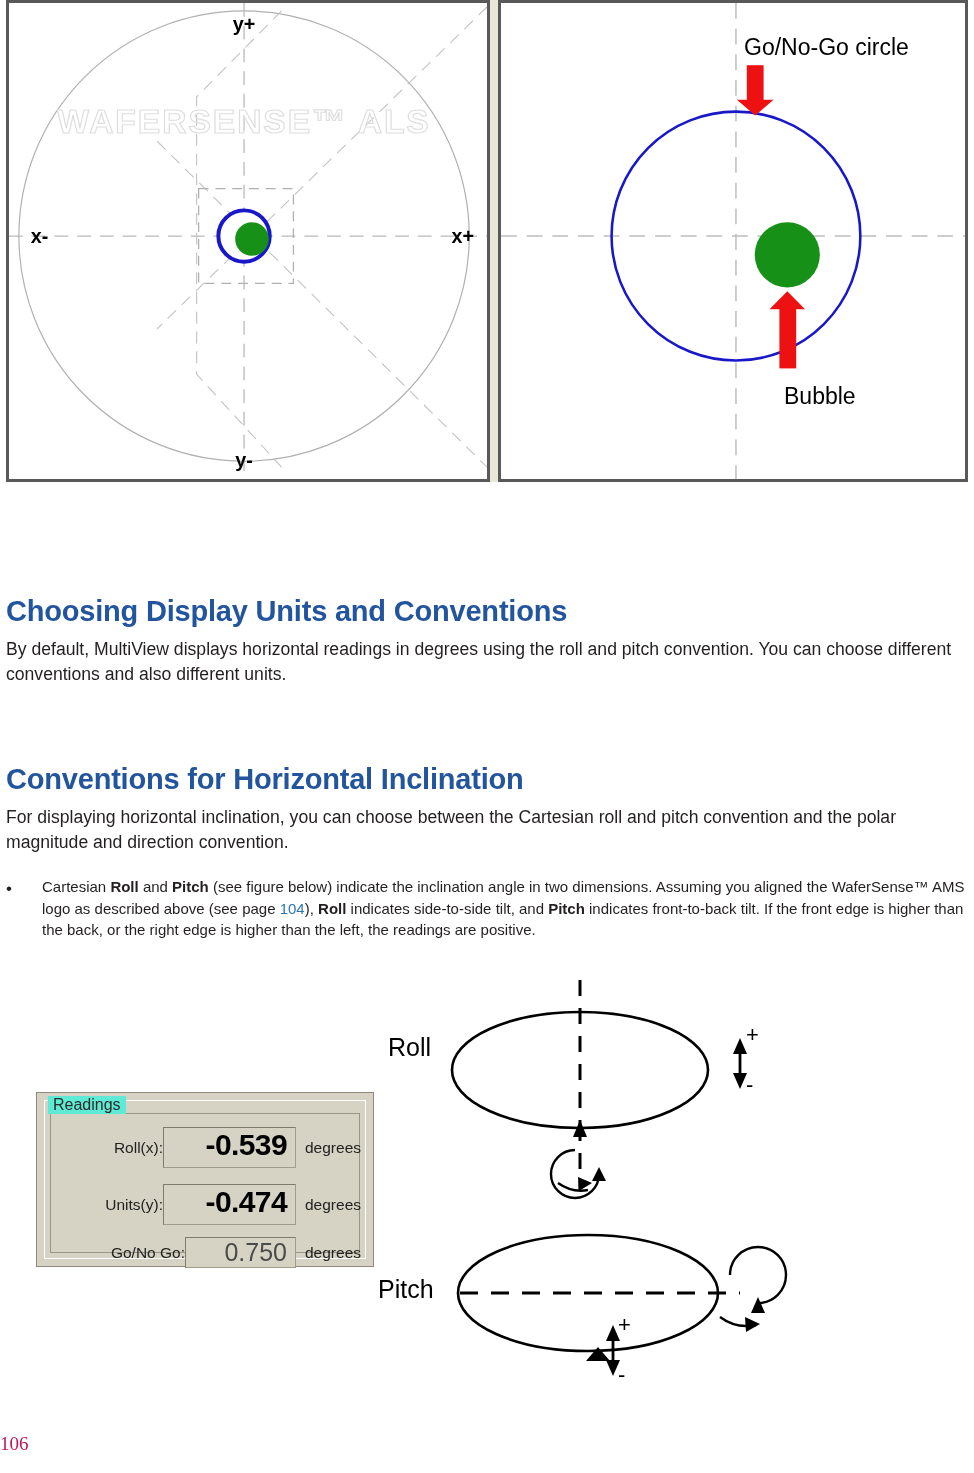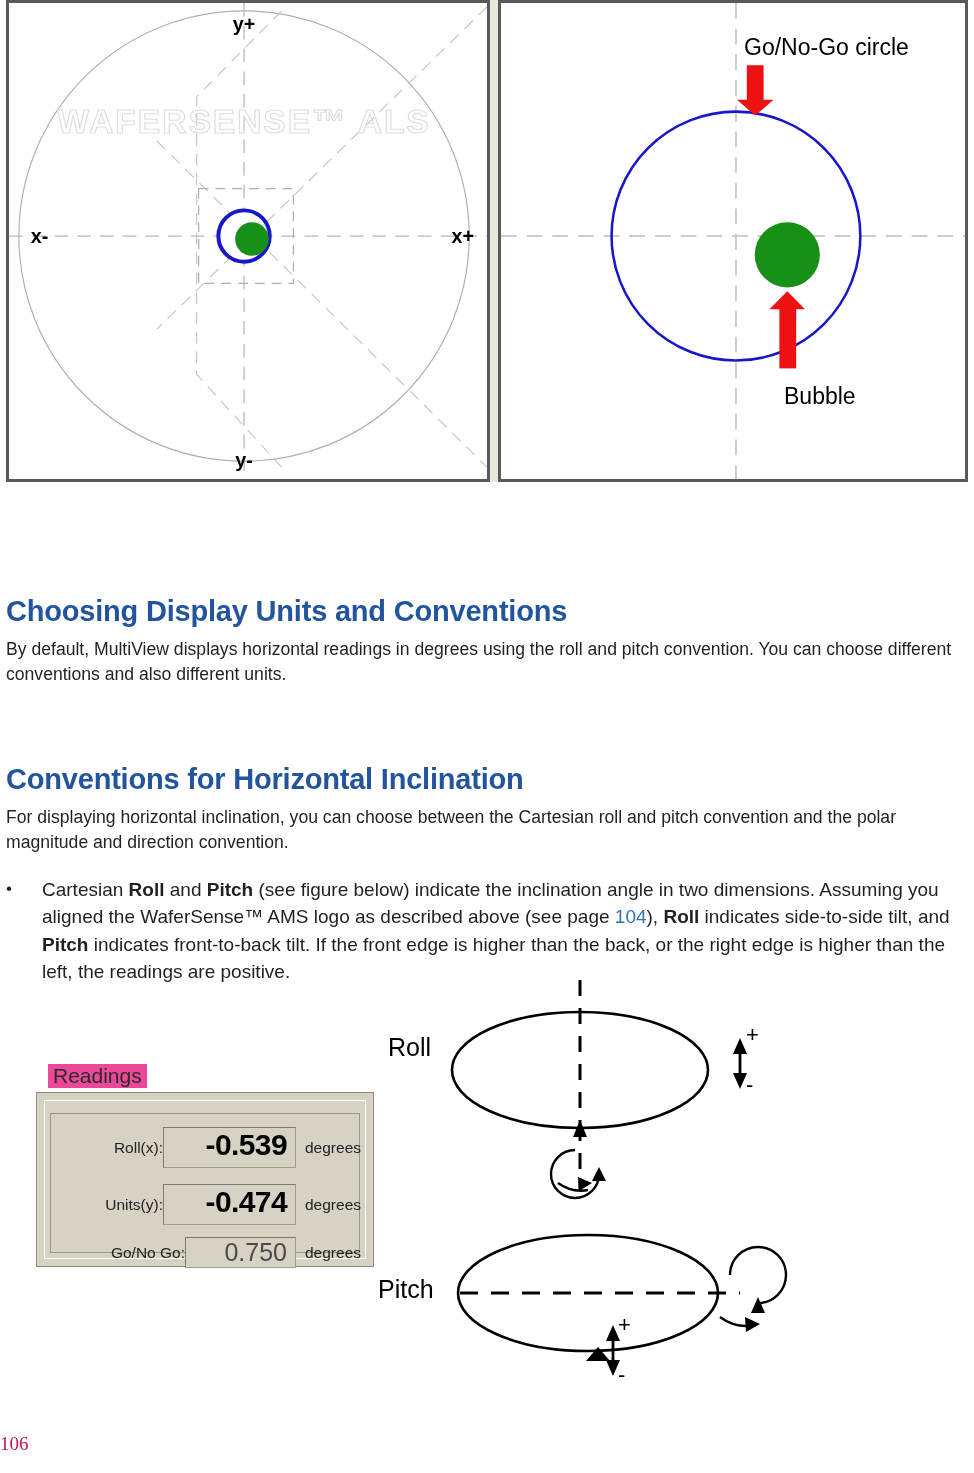--- a/index.html
+++ b/index.html
@@ -92,21 +92,21 @@
   .bullet-dot {
     width: 36px;
     flex: 0 0 36px;
     font-size: 17px;
     line-height: 1.42;
     padding-top: 1px;
   }
   .bullet-text {
     flex: 1 1 auto;
     font-family: "Liberation Sans", sans-serif;
-    font-size: 19px;
+    font-size: 15px;
     line-height: 1.44;
     color: #231f20;
   }
 
   
   #readings-dialog {
     position: absolute;
     left: 36px;
     top: 1092px;
     width: 338px;
@@ -126,24 +126,24 @@
   #readings-group {
     position: absolute;
     left: 5px; top: 12px; right: 5px; bottom: 5px;
     border: 1px solid #9a9786;
     border-top: 1px solid #9a9786;
     box-sizing: border-box;
   }
   #readings-legend {
     position: absolute;
     left: 48px;
-    top: 1064px;
-    background: #ec4899;
+    top: 1096px;
+    background: #5eead4;
     padding: 0 5px;
-    font-size: 21px;
+    font-size: 16px;
     color: #2b2b2b;
     z-index: 3;
   }
   .rd-row {
     position: absolute;
     display: flex;
     align-items: center;
     left: 0;
     width: 100%;
   }

